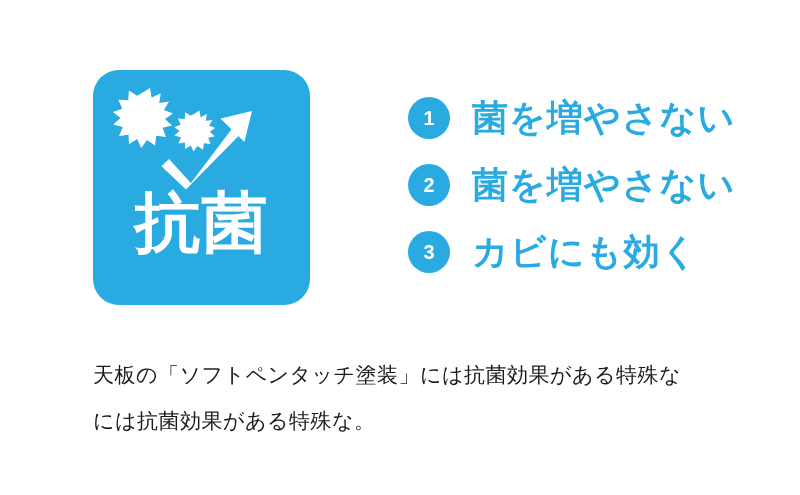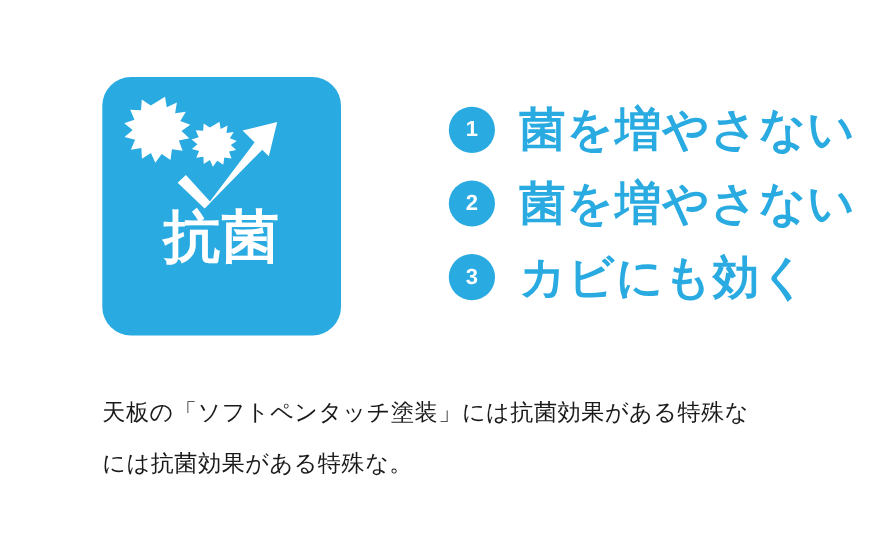--- a/index.html
+++ b/index.html
@@ -51,21 +51,21 @@
   }
 
   .badge-kanji {
     position: absolute;
     left: 0;
     top: 120px;
     width: 217px;
     text-align: center;
     color: #ffffff;
     font-family: "DejaVu Sans", "Liberation Sans", sans-serif;
-    font-size: 52px;
+    font-size: 66px;
     font-weight: 700;
     line-height: 1;
     letter-spacing: 1px;
     white-space: nowrap;
   }
 
   
   .benefit-list {
     position: absolute;
     left: 408px;
@@ -95,21 +95,21 @@
     display: flex;
     align-items: center;
     justify-content: center;
     line-height: 1;
   }
 
   .benefit-label {
     margin-left: 22px;
     color: #29abe2;
     font-family: "DejaVu Sans", "Liberation Sans", sans-serif;
-    font-size: 42px;
+    font-size: 36px;
     font-weight: 700;
     line-height: 1.15;
     letter-spacing: 1px;
     white-space: nowrap;
   }
 
   
   .caption {
     position: absolute;
     left: 93px;

